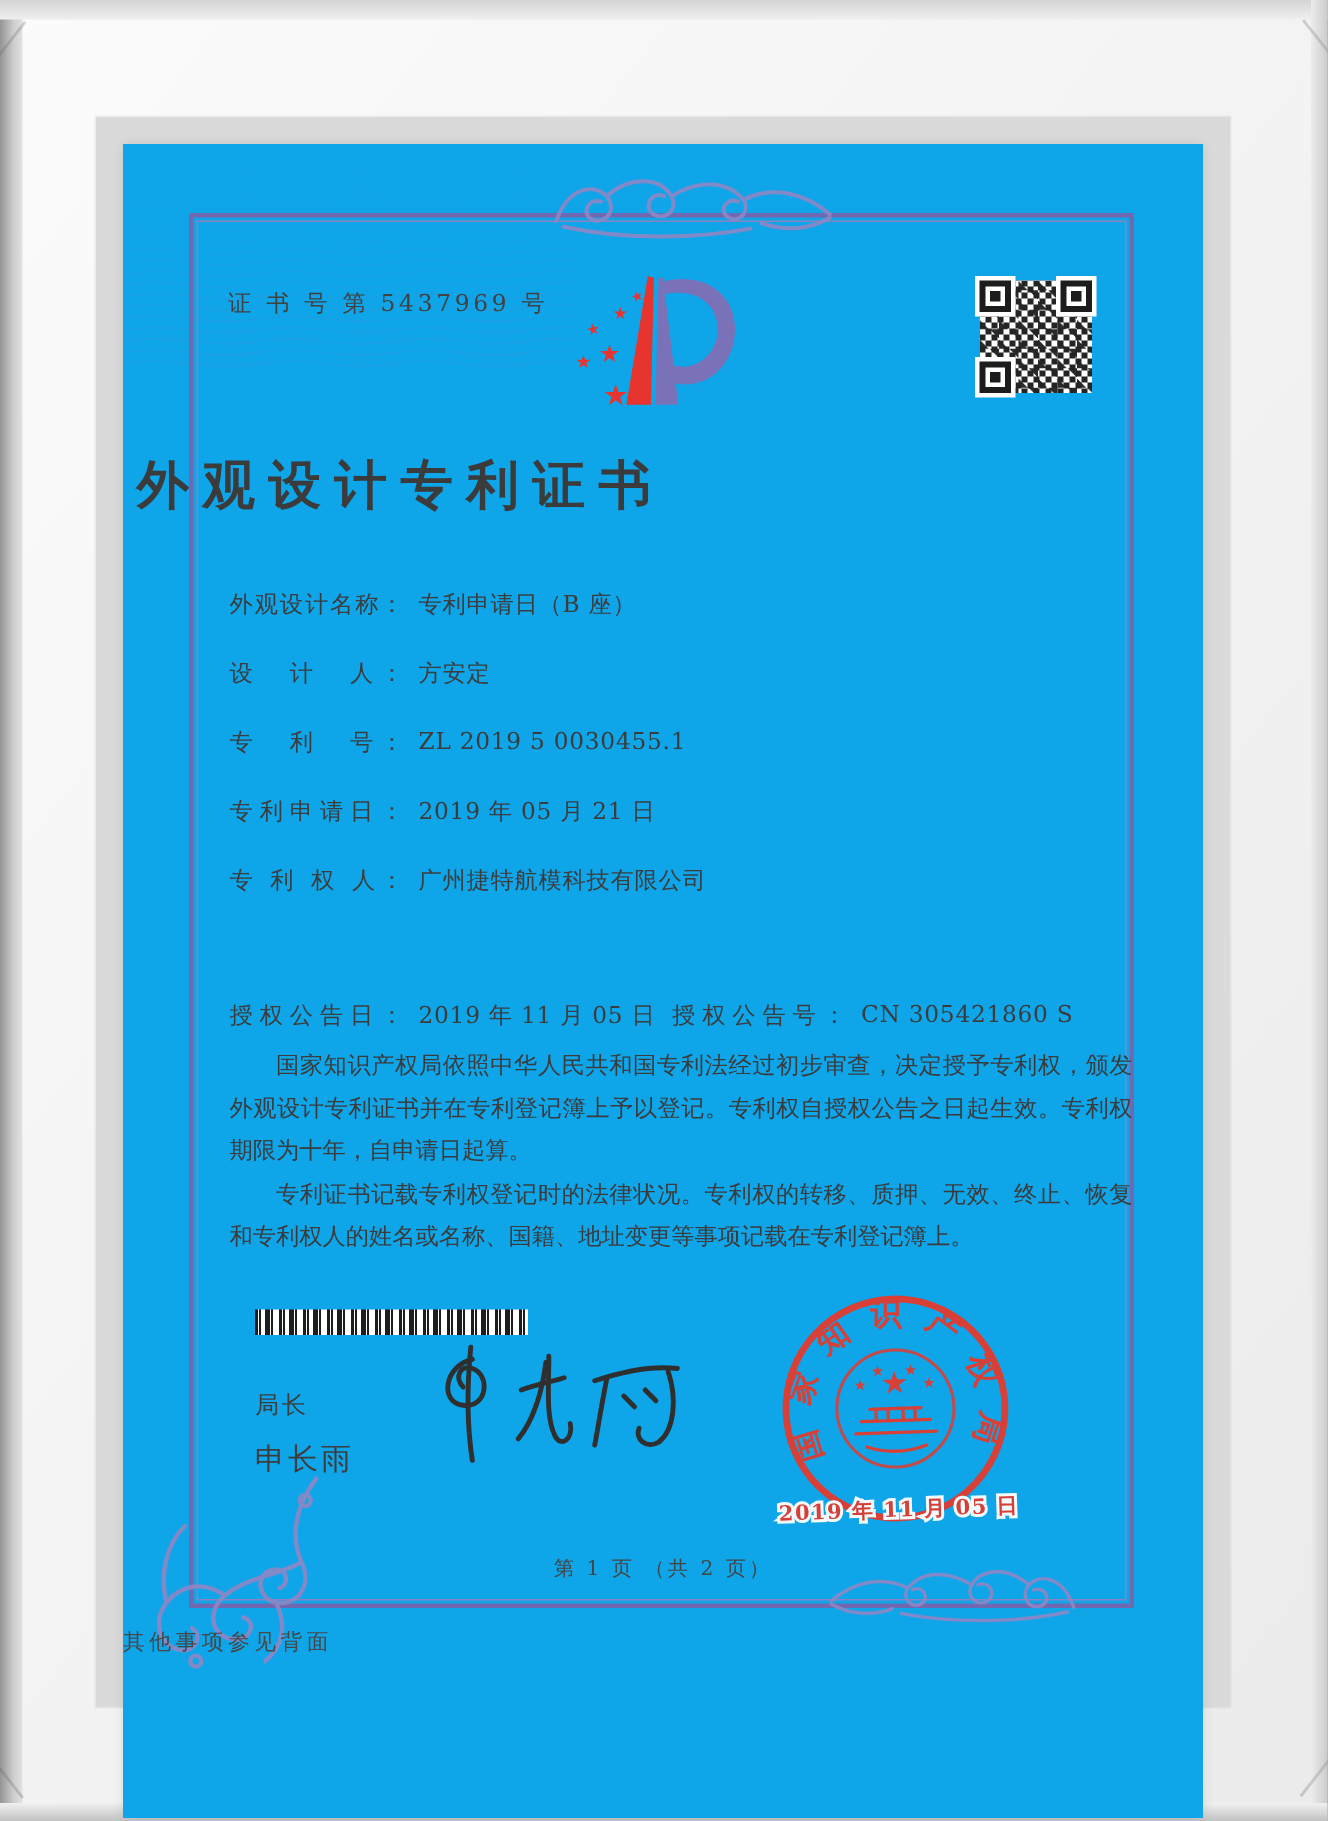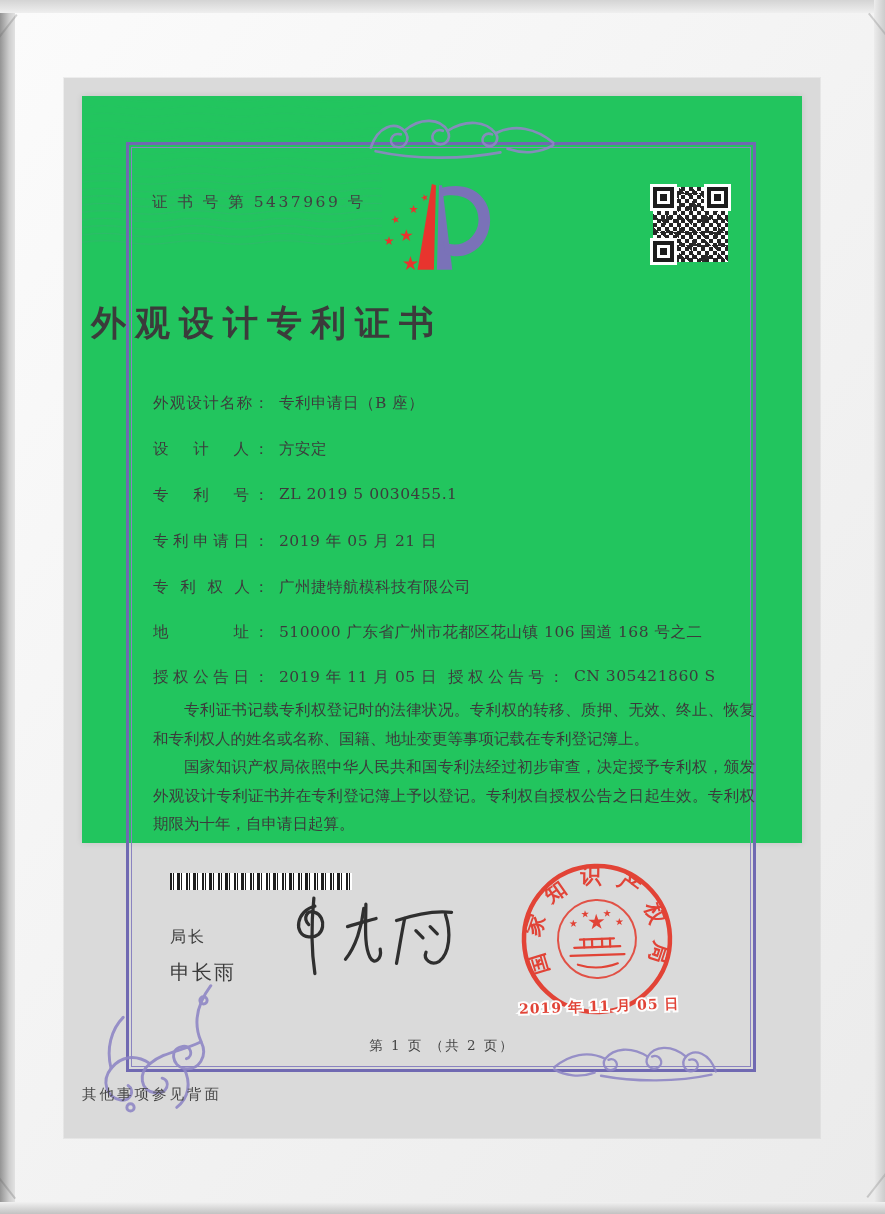--- a/index.html
+++ b/index.html
@@ -17,21 +17,21 @@
   .edge-b { left:0;bottom:0;right:0;height:12px;background:linear-gradient(to top,#c2c2c2,#f1f1f1); }
   .frame-face { left:15px;top:13px;right:11px;bottom:12px;background:linear-gradient(128deg,#fbfbfb,#f2f2f2 55%,#ebebeb); }
   .miter { width:1.5px;background:linear-gradient(to bottom,rgba(60,60,60,.22),rgba(120,120,120,.06));transform-origin:0 0; }
   .miter.tl { left:16px;top:14px;height:82px;transform:rotate(38deg); }
   .miter.tr { left:868px;top:14px;height:82px;transform:rotate(-38.5deg); }
   .miter.bl { left:16px;top:1198px;height:80px;transform:rotate(142deg); }
   .miter.br { left:868px;top:1198px;height:80px;transform:rotate(-142deg); }
   .mat { left:64px;top:78px;width:756px;height:1060px;background:#dadada;outline:1px solid rgba(0,0,0,.05); }
 
   
-  .paper { left:82px;top:96px;width:720px;height:747px;background:#22c55e;box-shadow:0 0 7px rgba(0,0,0,.10); }
+  .paper { left:82px;top:96px;width:720px;height:1116px;background:#0ea5e9;box-shadow:0 0 7px rgba(0,0,0,.10); }
   .texture { position:absolute;inset:0;opacity:.55;
     -webkit-mask-image:linear-gradient(to bottom,rgba(0,0,0,.22),rgba(0,0,0,.35) 40%,rgba(0,0,0,.95) 72%,#000);
     mask-image:linear-gradient(to bottom,rgba(0,0,0,.22),rgba(0,0,0,.35) 40%,rgba(0,0,0,.95) 72%,#000); }
 
   .pborder { left:44px;top:46px;width:630px;height:930px;border:3px solid #7069b2; }
   .pborder::after { content:"";position:absolute;inset:2px;border:1px solid #8a83c0; }
 
   .orn { color:#8f87c5;opacity:.9; }
   .orn-top { left:284px;top:15px;width:192px;height:54px; }
   .orn-bot { left:468px;top:943px;width:170px;height:48px;transform:scaleX(-1); }
@@ -156,30 +156,29 @@
     <div class="finder bl"></div>
   </div>
 
   <div class="abs title">外观设计专利证书</div>
 
   <div class="abs frow r0"><span class="flabel">外观设计名称：</span><span class="fvalue">专利申请日（B 座）</span></div>
   <div class="abs frow r1"><span class="flabel">设　计　人：</span><span class="fvalue">方安定</span></div>
   <div class="abs frow r2"><span class="flabel">专　利　号：</span><span class="fvalue">ZL 2019 5 0030455.1</span></div>
   <div class="abs frow r3"><span class="flabel">专利申请日：</span><span class="fvalue">2019 年 05 月 21 日</span></div>
   <div class="abs frow r4"><span class="flabel">专 利 权 人：</span><span class="fvalue">广州捷特航模科技有限公司</span></div>
-  <div class="abs frow r5"><span class="flabel">地　　　址：</span><span class="fvalue">510000 广东省广州市花都区花山镇 106 国道 168 号之二</span></div>
 
   <div class="abs frow r6">
     <span class="flabel">授权公告日：</span><span class="fvalue">2019 年 11 月 05 日</span>
     <span class="grant2"><span class="flabel">授权公告号：</span><span class="fvalue">CN 305421860 S</span></span>
   </div>
 
   <div class="abs paras">
+    <p>国家知识产权局依照中华人民共和国专利法经过初步审查，决定授予专利权，颁发外观设计专利证书并在专利登记簿上予以登记。专利权自授权公告之日起生效。专利权期限为十年，自申请日起算。</p>
     <p>专利证书记载专利权登记时的法律状况。专利权的转移、质押、无效、终止、恢复和专利权人的姓名或名称、国籍、地址变更等事项记载在专利登记簿上。</p>
-    <p>国家知识产权局依照中华人民共和国专利法经过初步审查，决定授予专利权，颁发外观设计专利证书并在专利登记簿上予以登记。专利权自授权公告之日起生效。专利权期限为十年，自申请日起算。</p>
   </div>
 
   <div class="abs barcode"></div>
 
   <div class="abs signer-title">局长</div>
   <div class="abs signer-name">申长雨</div>
 
   <svg class="abs signature" viewBox="0 0 200 100" fill="none" stroke="#2f2f2f" stroke-width="3.2" stroke-linecap="round">
     <path d="M44,12 C26,16 22,40 38,42 C54,44 56,22 44,18 C36,15 32,24 38,30"></path>
     <path d="M43,4 C41,24 40,52 44,78"></path>

